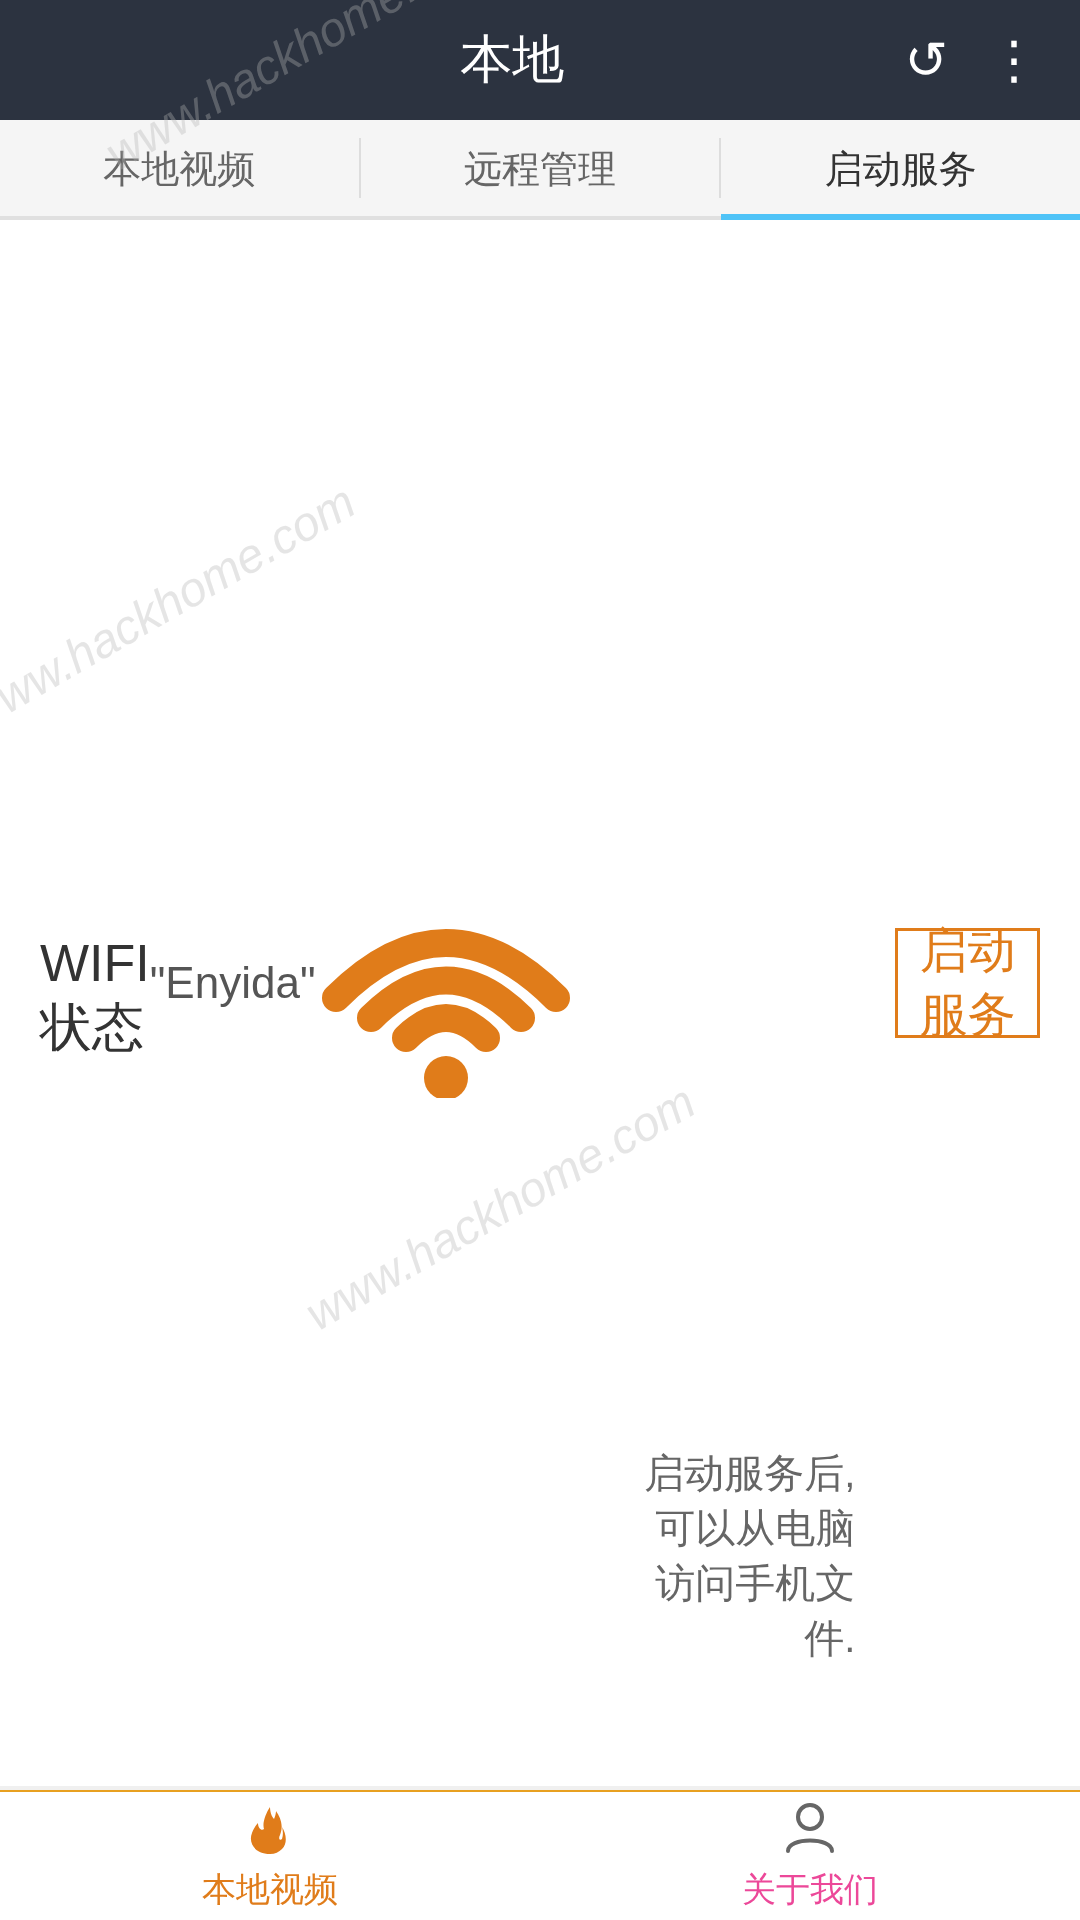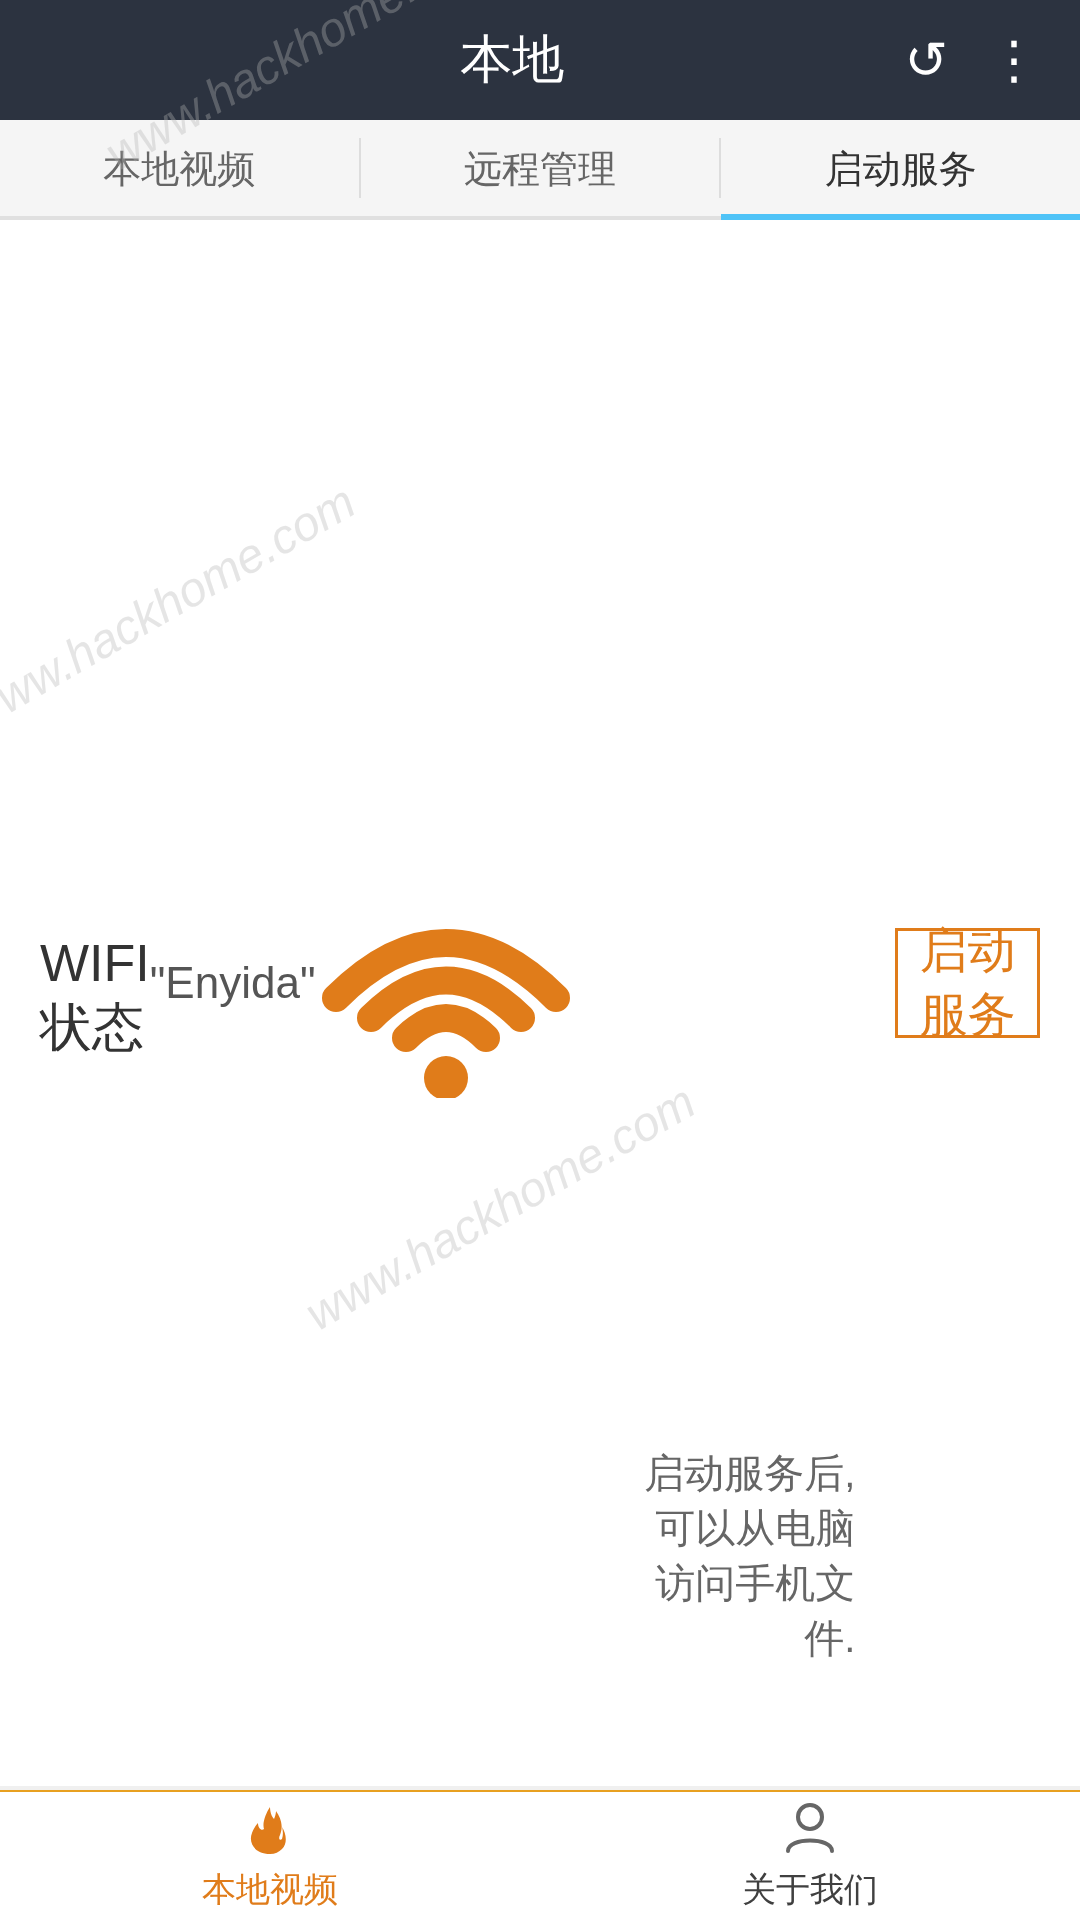--- a/index.html
+++ b/index.html
@@ -164,21 +164,21 @@
 
     .bottom-nav-label {
       font-size: 34px;
     }
 
     .bottom-nav-label.active {
       color: #e07c1a;
     }
 
     .bottom-nav-label.inactive {
-      color: #404040;
+      color: #ec4899;
     }
 
     
     .watermark {
       position: absolute;
       top: 0;
       left: 0;
       width: 100%;
       height: 100%;
       pointer-events: none;

